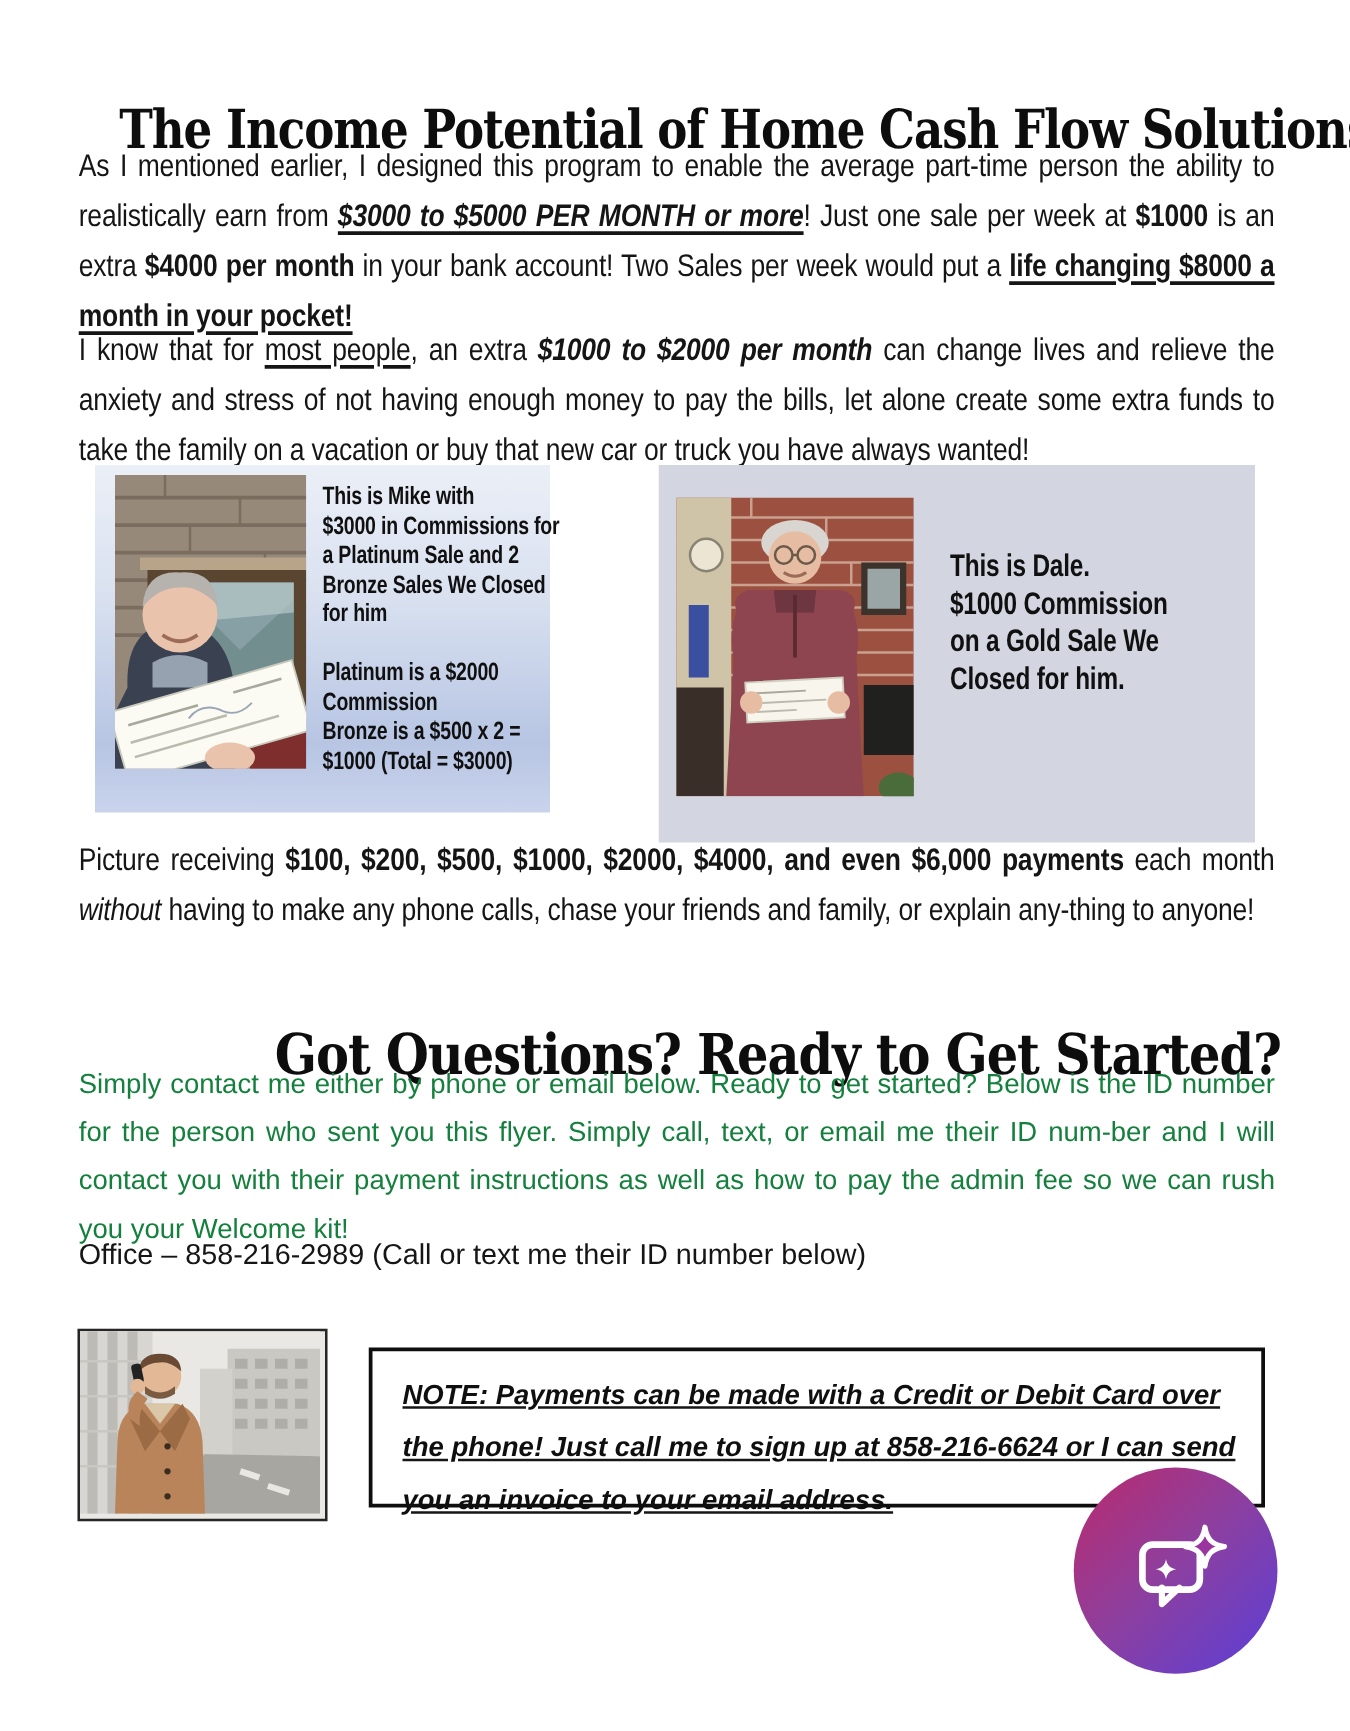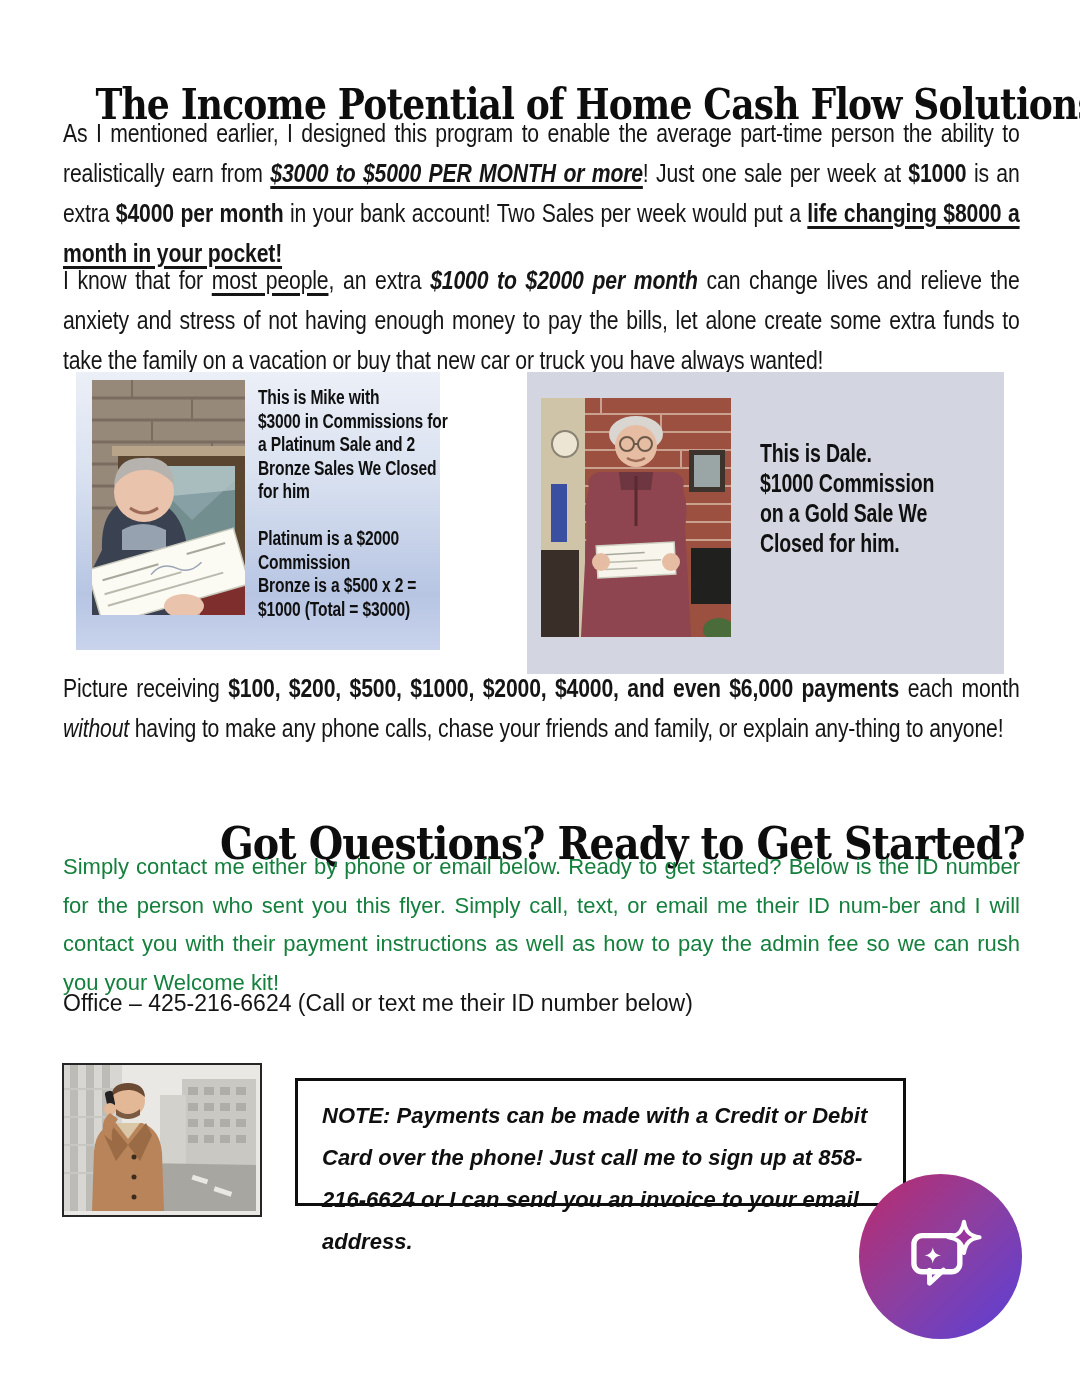--- a/index.html
+++ b/index.html
@@ -26,21 +26,21 @@
   .panel-left{position:absolute;left:76px;top:372px;width:364px;height:278px;
       background:linear-gradient(180deg,#ebeff7 0%,#d9e1f0 38%,#b7c5e3 80%,#c9d3ec 100%);}
   .panel-right{position:absolute;left:527px;top:372px;width:477px;height:302px;background:#d3d6e1;}
   .caption{position:absolute;font-weight:bold;color:#101010;white-space:pre-line;
            transform:scaleX(.78);transform-origin:0 0;letter-spacing:-0.2px;}
   .cap-mike{left:182px;top:14px;font-size:20px;line-height:23.5px;width:330px;}
   .cap-dale{left:233px;top:66px;font-size:25px;line-height:30px;width:330px;}
   .photo{position:absolute;display:block;}
   
   .photo-frame{position:absolute;left:62px;top:1063px;width:196px;height:150px;border:2px solid #262626;background:#e9e8e4;}
-  .note-box{position:absolute;left:295px;top:1078px;width:611px;height:128px;border:3px solid #0e0e0e;background:#ffffff;box-sizing:border-box;}
+  .note-box{position:absolute;left:295px;top:1078px;width:717px;height:128px;border:3px solid #0e0e0e;background:#ffffff;box-sizing:border-box;text-decoration:underline;}
   .note-text{margin:14px 20px 0 24px;font-size:22px;line-height:42px;font-weight:bold;font-style:italic;color:#0f0f0f;}
   .id-outer{position:absolute;left:50px;top:1232px;width:980px;height:62px;border:2px solid #111;box-sizing:border-box;background:#fff;}
   .id-inner{position:absolute;inset:3px;border:2px solid #111;display:flex;align-items:center;justify-content:center;}
   .id-text{font-size:40px;letter-spacing:0;}
   .chat-btn{position:absolute;left:859px;top:1174px;width:163px;height:165px;border-radius:50%;
       background:linear-gradient(135deg,#bb2a6c 0%,#8d3f9f 48%,#5a3fd8 100%);cursor:pointer;
       display:flex;align-items:center;justify-content:center;}
 </style>
 </head>
 <body>
@@ -155,21 +155,21 @@
 on a Gold Sale We
 Closed for him.</div>
   </div>
 
   <div class="para" style="top:668px;"><span>Picture receiving </span><span class="b">$100, $200, $500, $1000, $2000, $4000, and even $6,000 payments</span><span> each month </span><span class="i">without</span><span> having to make any phone calls, chase your friends and family, or explain any-thing to anyone!</span></div>
 
   <h2 class="slab h2"><span class="squeeze">Got Questions? Ready to Get Started?</span></h2>
 
   <div class="para2" style="top:848px;">Simply contact me either by phone or email below. Ready to get started? Below is the ID number for the person who sent you this flyer. Simply call, text, or email me their ID num-ber and I will contact you with their payment instructions as well as how to pay the admin fee so we can rush you your Welcome kit!</div>
 
-  <div class="line" style="top:990px;"><span>Office – 425-216-6624 </span><span class="b">(Call or text me their ID number below)</span></div>
+  <div class="line" style="top:990px;"><span>Office – 858-216-2989 </span><span class="b">(Call or text me their ID number below)</span></div>
 
 
   <div class="photo-frame">
     <svg width="192" height="146" viewBox="0 0 192 146">
       <rect width="192" height="146" fill="#e9e8e4"></rect>
       <rect x="0" y="0" width="58" height="146" fill="#d7d6d2"></rect>
       <g fill="#bcbbb6">
         <rect x="6" y="0" width="8" height="146"></rect>
           <rect x="22" y="0" width="8" height="146"></rect>
           <rect x="38" y="0" width="8" height="146"></rect>

